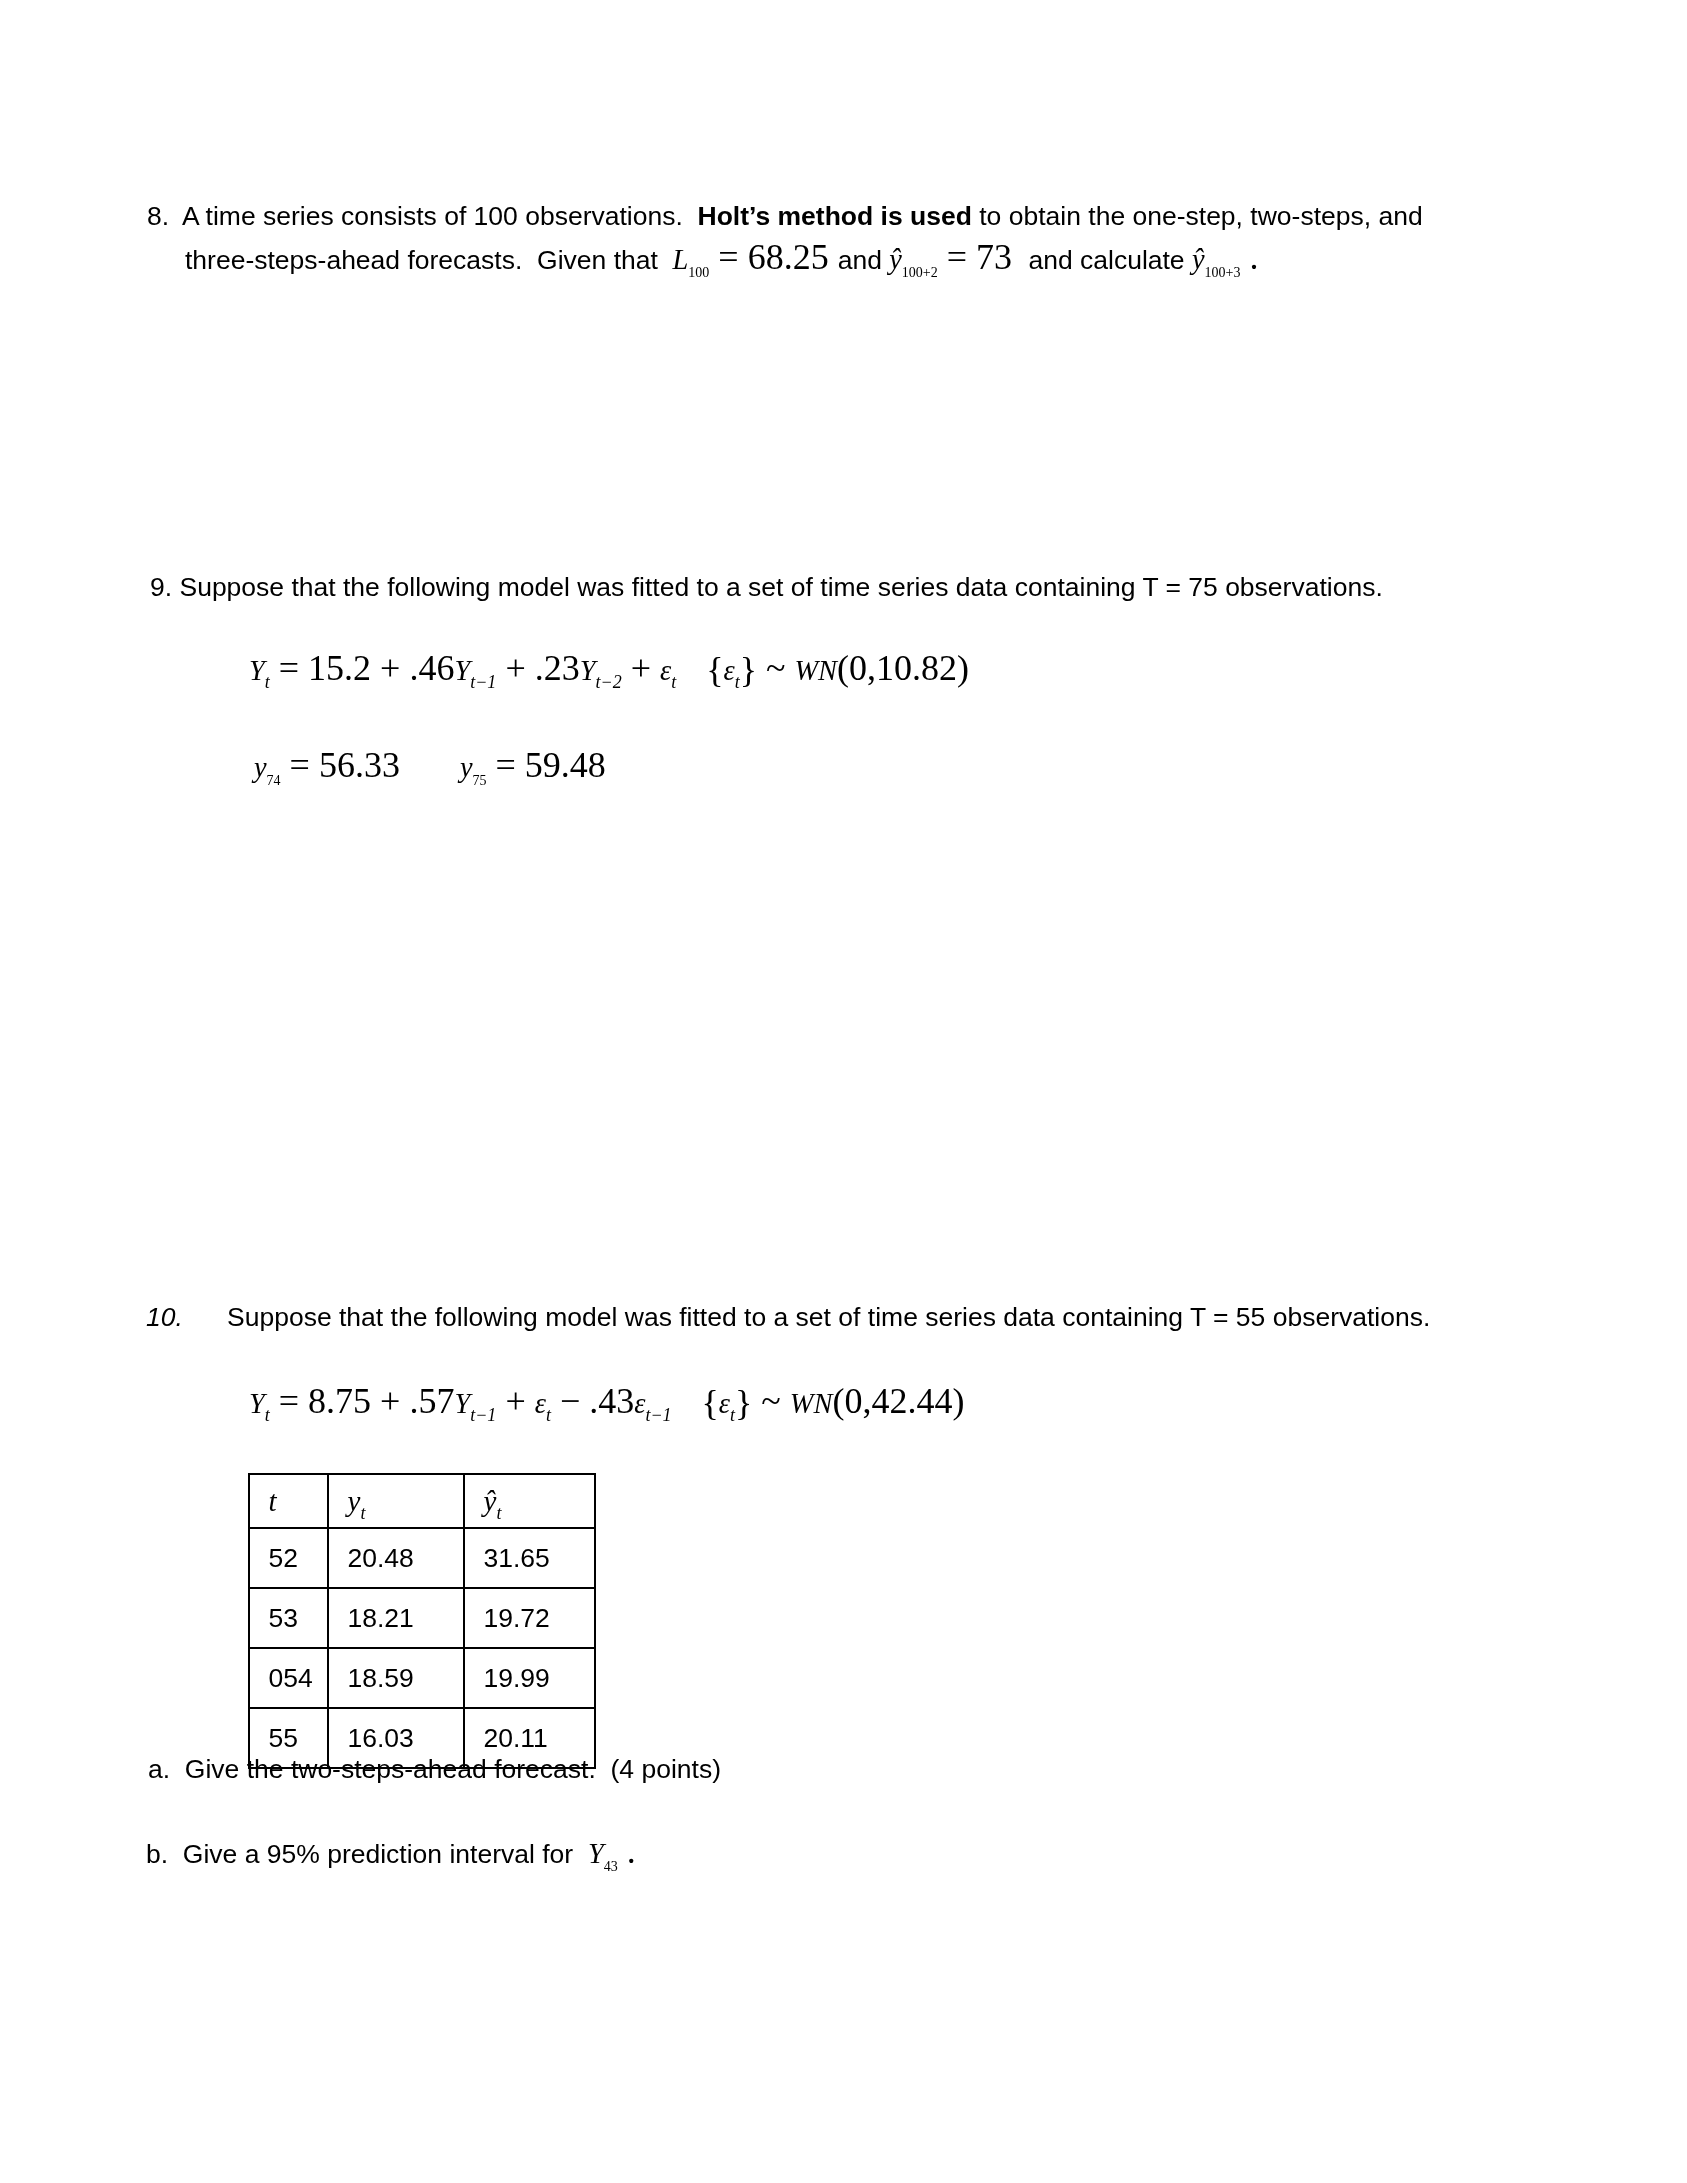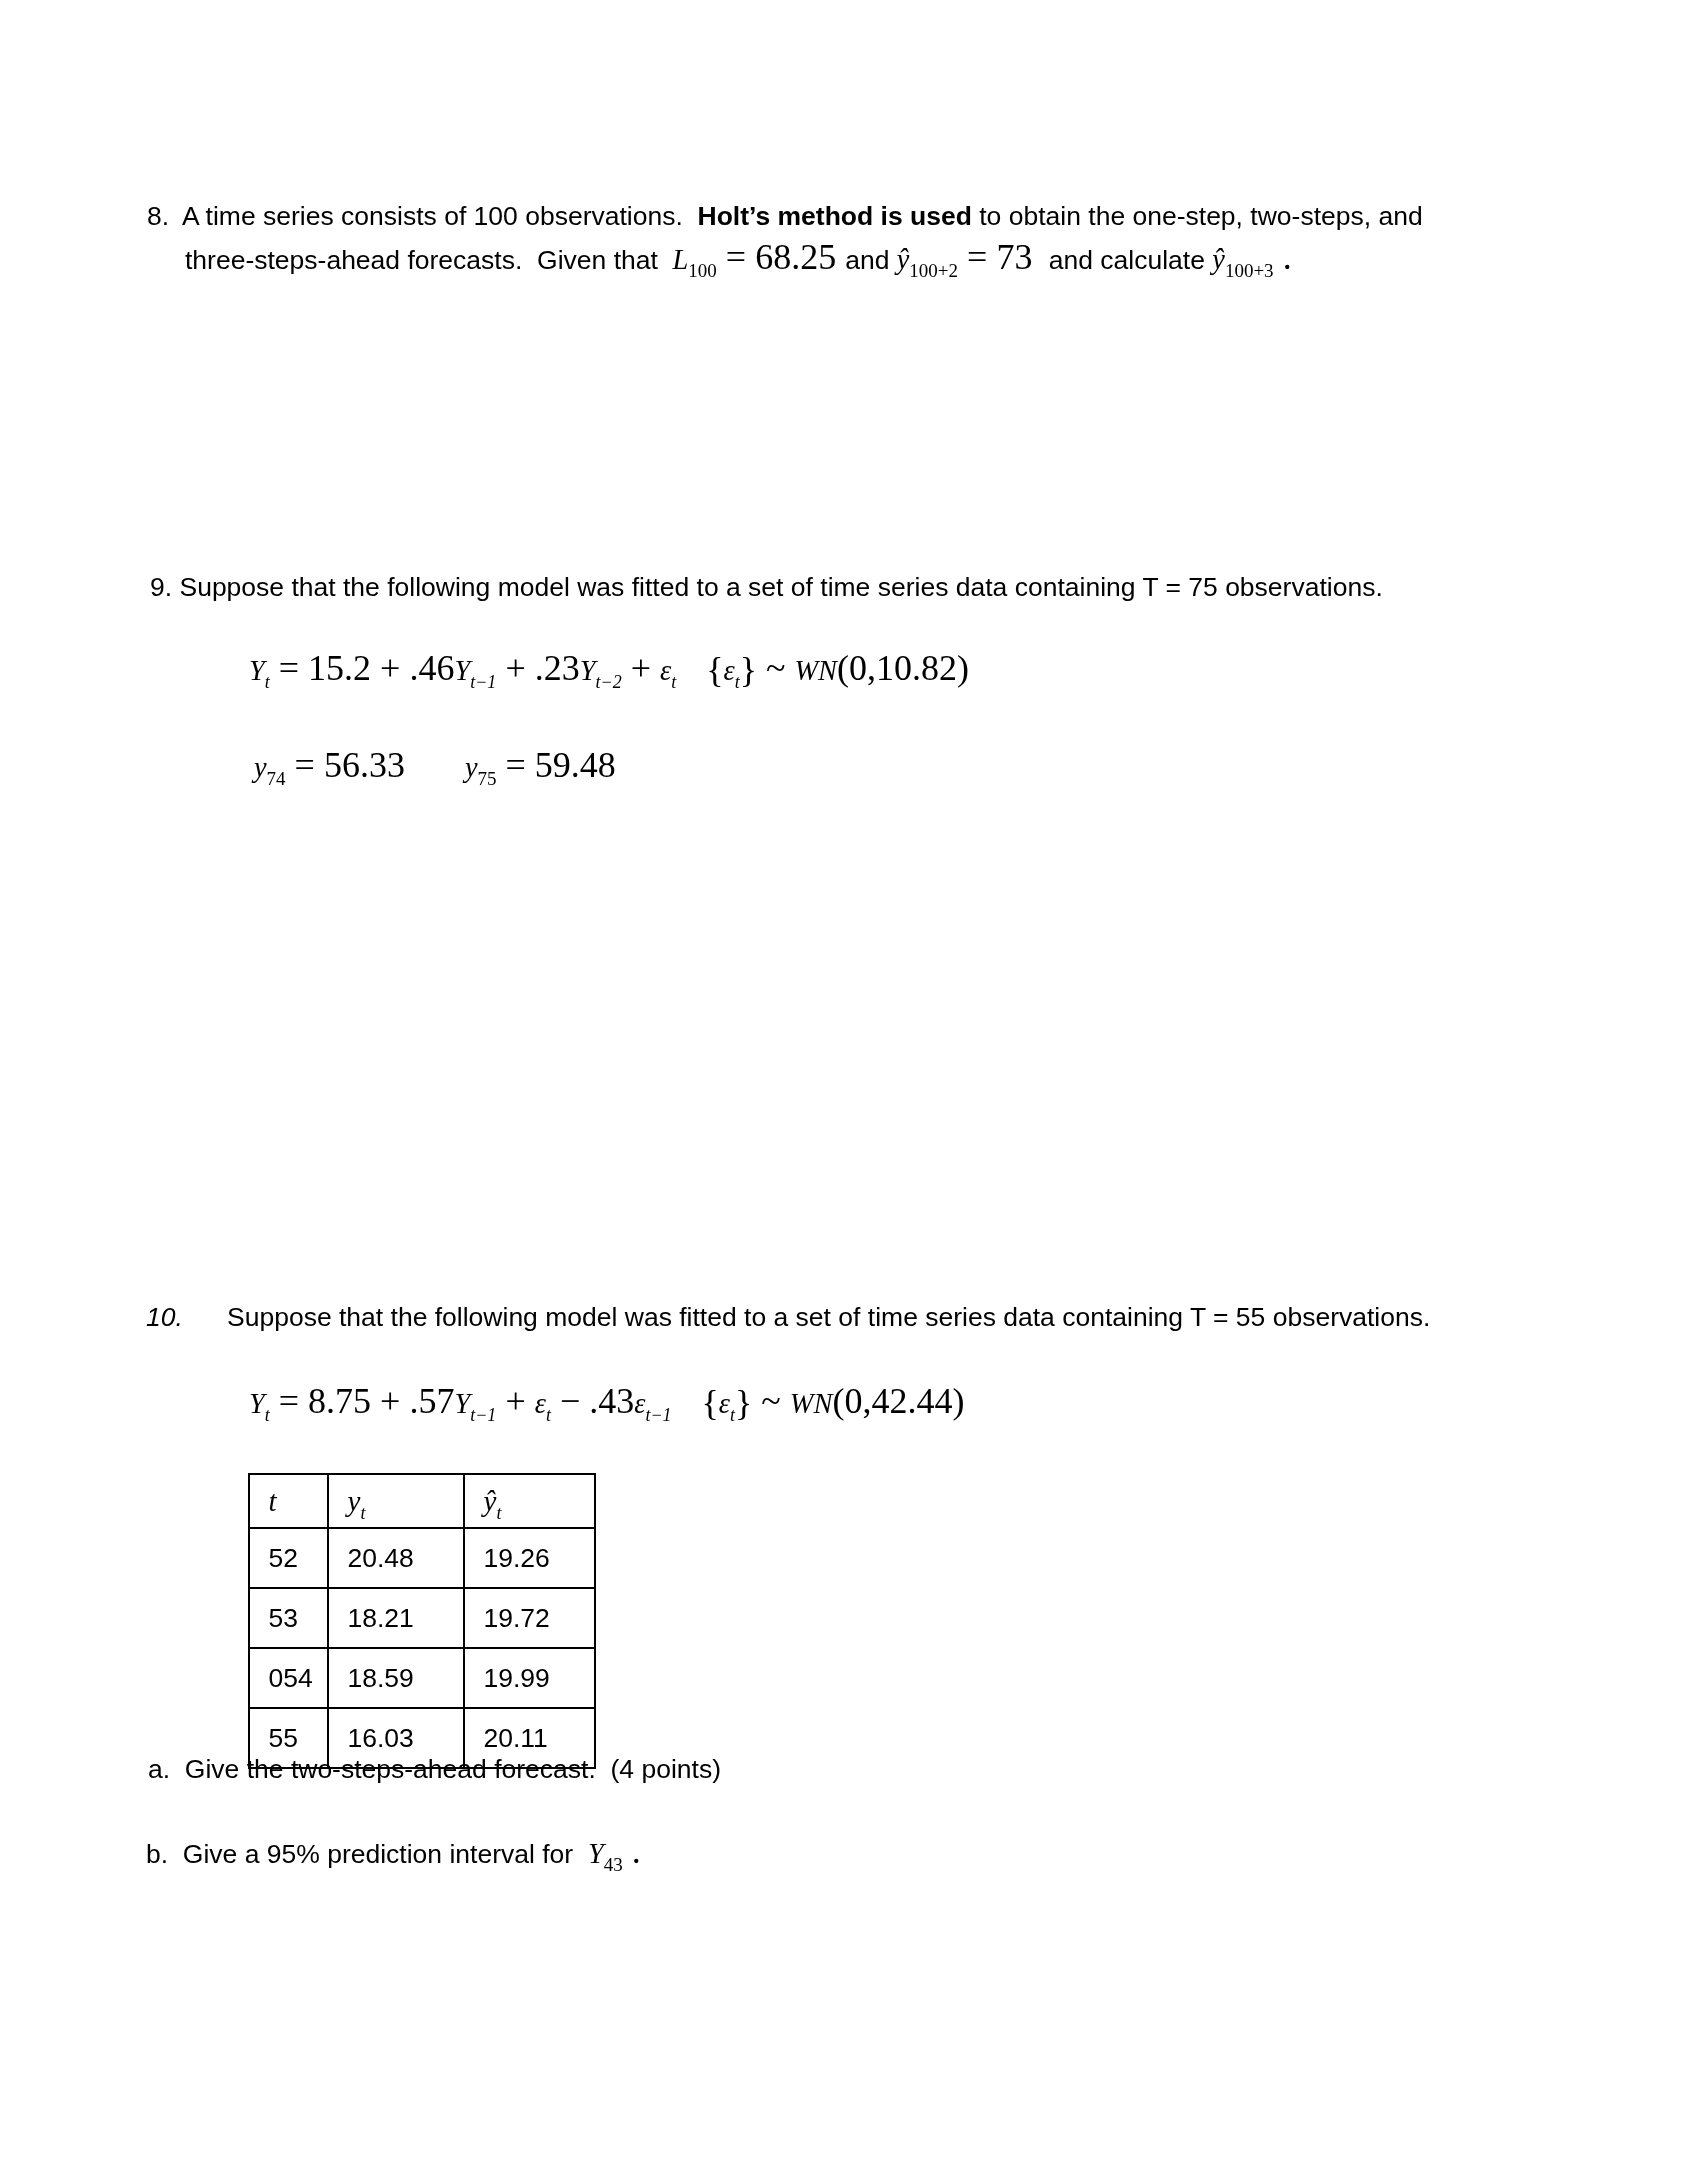--- a/index.html
+++ b/index.html
@@ -14,21 +14,21 @@
     overflow:hidden;
     padding-left:9px;
   }
   .blk { position:absolute; white-space:nowrap; font-size:26.5px; line-height:41px; }
   .t  { white-space:pre; }
   .b  { font-weight:700; white-space:pre; }
   .qnum { display:inline-block; white-space:pre; }
   .m  { font-family:"Liberation Serif", serif; font-size:36px; white-space:pre; }
   .mi { font-family:"Liberation Serif", serif; font-size:28.4px; font-style:italic; white-space:pre; }
   sub.ms  { font-family:"Liberation Serif", serif; font-size:18px; font-style:italic; white-space:pre; vertical-align:-8px; line-height:0; }
-  sub.msn { font-family:"Liberation Serif", serif; font-size:19px; font-style:normal; white-space:pre; vertical-align:-8px; line-height:0; }
+  sub.msn { font-family:"Liberation Serif", serif; font-size:14px; font-style:normal; white-space:pre; vertical-align:-8px; line-height:0; }
   .brace { font-size:36px; vertical-align:-2px; }
   .gap45 { margin-left:30px; }
   .gap90 { margin-left:60px; }
   .dtable { border-collapse:collapse; table-layout:fixed; font-size:26.5px; }
   .dtable th, .dtable td {
     border:2.6px solid #000000;
     text-align:left;
     vertical-align:middle;
     padding-left:18.5px;
     font-weight:400;
@@ -68,21 +68,21 @@
       <tr>
         <th><span class="mi th-math">t</span></th>
         <th><span class="mi th-math">y</span><sub class="ms">t</sub></th>
         <th><span class="mi th-math">ŷ</span><sub class="ms">t</sub></th>
       </tr>
     </thead>
     <tbody>
       <tr>
         <td>52</td>
         <td>20.48</td>
-        <td>19.26</td>
+        <td>31.65</td>
       </tr>
       <tr>
         <td>53</td>
         <td>18.21</td>
         <td>19.72</td>
       </tr>
       <tr>
         <td>054</td>
         <td>18.59</td>
         <td>19.99</td>

